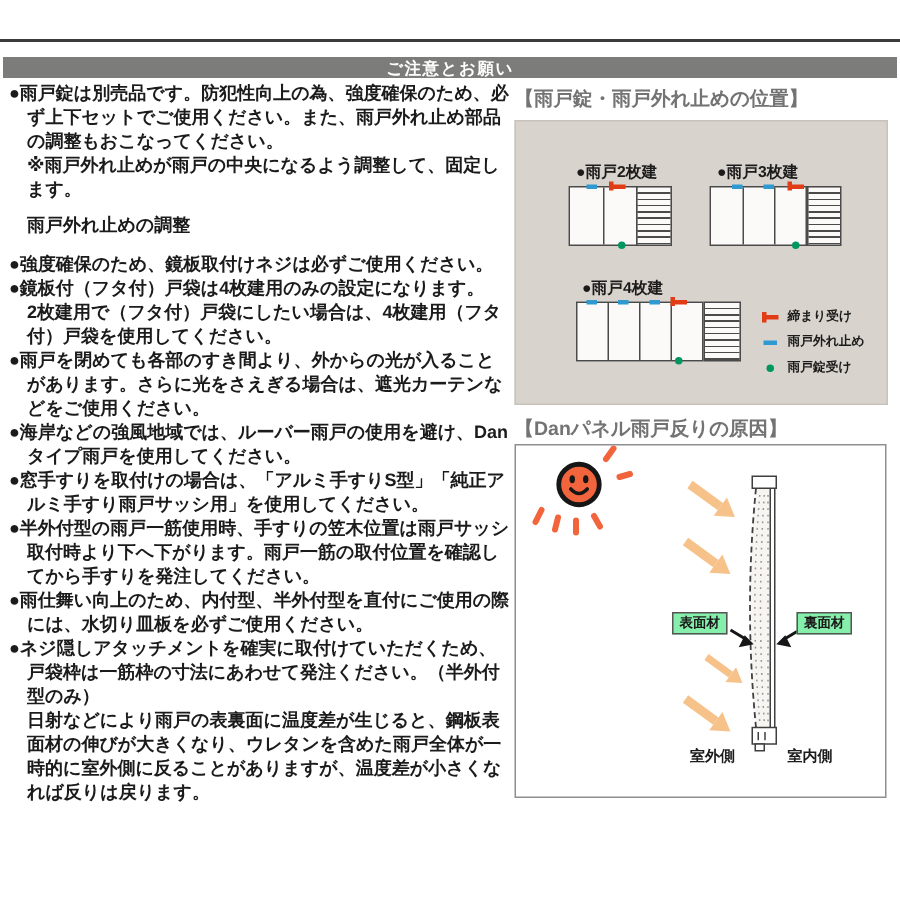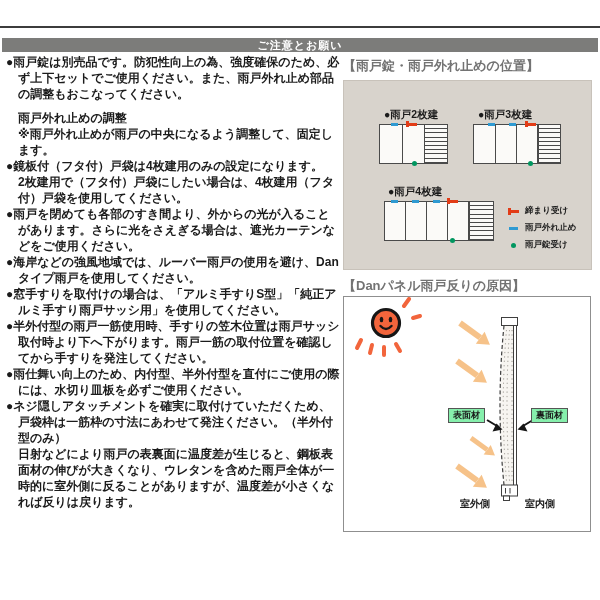--- a/index.html
+++ b/index.html
@@ -70,22 +70,23 @@
 <body>
 
 <div class="top-rule"></div>
 
 <div class="header-bar">
   <span>ご注意とお願い</span>
 </div>
 
 <div class="notes">
   <p class="note bullet">●雨戸錠は別売品です。防犯性向上の為、強度確保のため、必ず上下セットでご使用ください。また、雨戸外れ止め部品の調整もおこなってください。</p>
+  <p class="note sub">※雨戸外れ止めが雨戸の中央になるよう調整して、固定します。</p>
   <p class="note sub gap8">雨戸外れ止めの調整</p>
-  <p class="note sub">※雨戸外れ止めが雨戸の中央になるよう調整して、固定します。</p>
+  <p class="note bullet gap10">●強度確保のため、鏡板取付けネジは必ずご使用ください。</p>
   <p class="note bullet">●鏡板付（フタ付）戸袋は4枚建用のみの設定になります。</p>
   <p class="note cont">2枚建用で（フタ付）戸袋にしたい場合は、4枚建用（フタ付）戸袋を使用してください。</p>
   <p class="note bullet">●雨戸を閉めても各部のすき間より、外からの光が入ることがあります。さらに光をさえぎる場合は、遮光カーテンなどをご使用ください。</p>
   <p class="note bullet">●海岸などの強風地域では、ルーバー雨戸の使用を避け、Danタイプ雨戸を使用してください。</p>
   <p class="note bullet">●窓手すりを取付けの場合は、「アルミ手すりS型」「純正アルミ手すり雨戸サッシ用」を使用してください。</p>
   <p class="note bullet">●半外付型の雨戸一筋使用時、手すりの笠木位置は雨戸サッシ取付時より下へ下がります。雨戸一筋の取付位置を確認してから手すりを発注してください。</p>
   <p class="note bullet">●雨仕舞い向上のため、内付型、半外付型を直付にご使用の際には、水切り皿板を必ずご使用ください。</p>
   <p class="note bullet">●ネジ隠しアタッチメントを確実に取付けていただくため、戸袋枠は一筋枠の寸法にあわせて発注ください。（半外付型のみ）</p>
   <p class="note cont">日射などにより雨戸の表裏面に温度差が生じると、鋼板表面材の伸びが大きくなり、ウレタンを含めた雨戸全体が一時的に室外側に反ることがありますが、温度差が小さくなれば反りは戻ります。</p>
 

